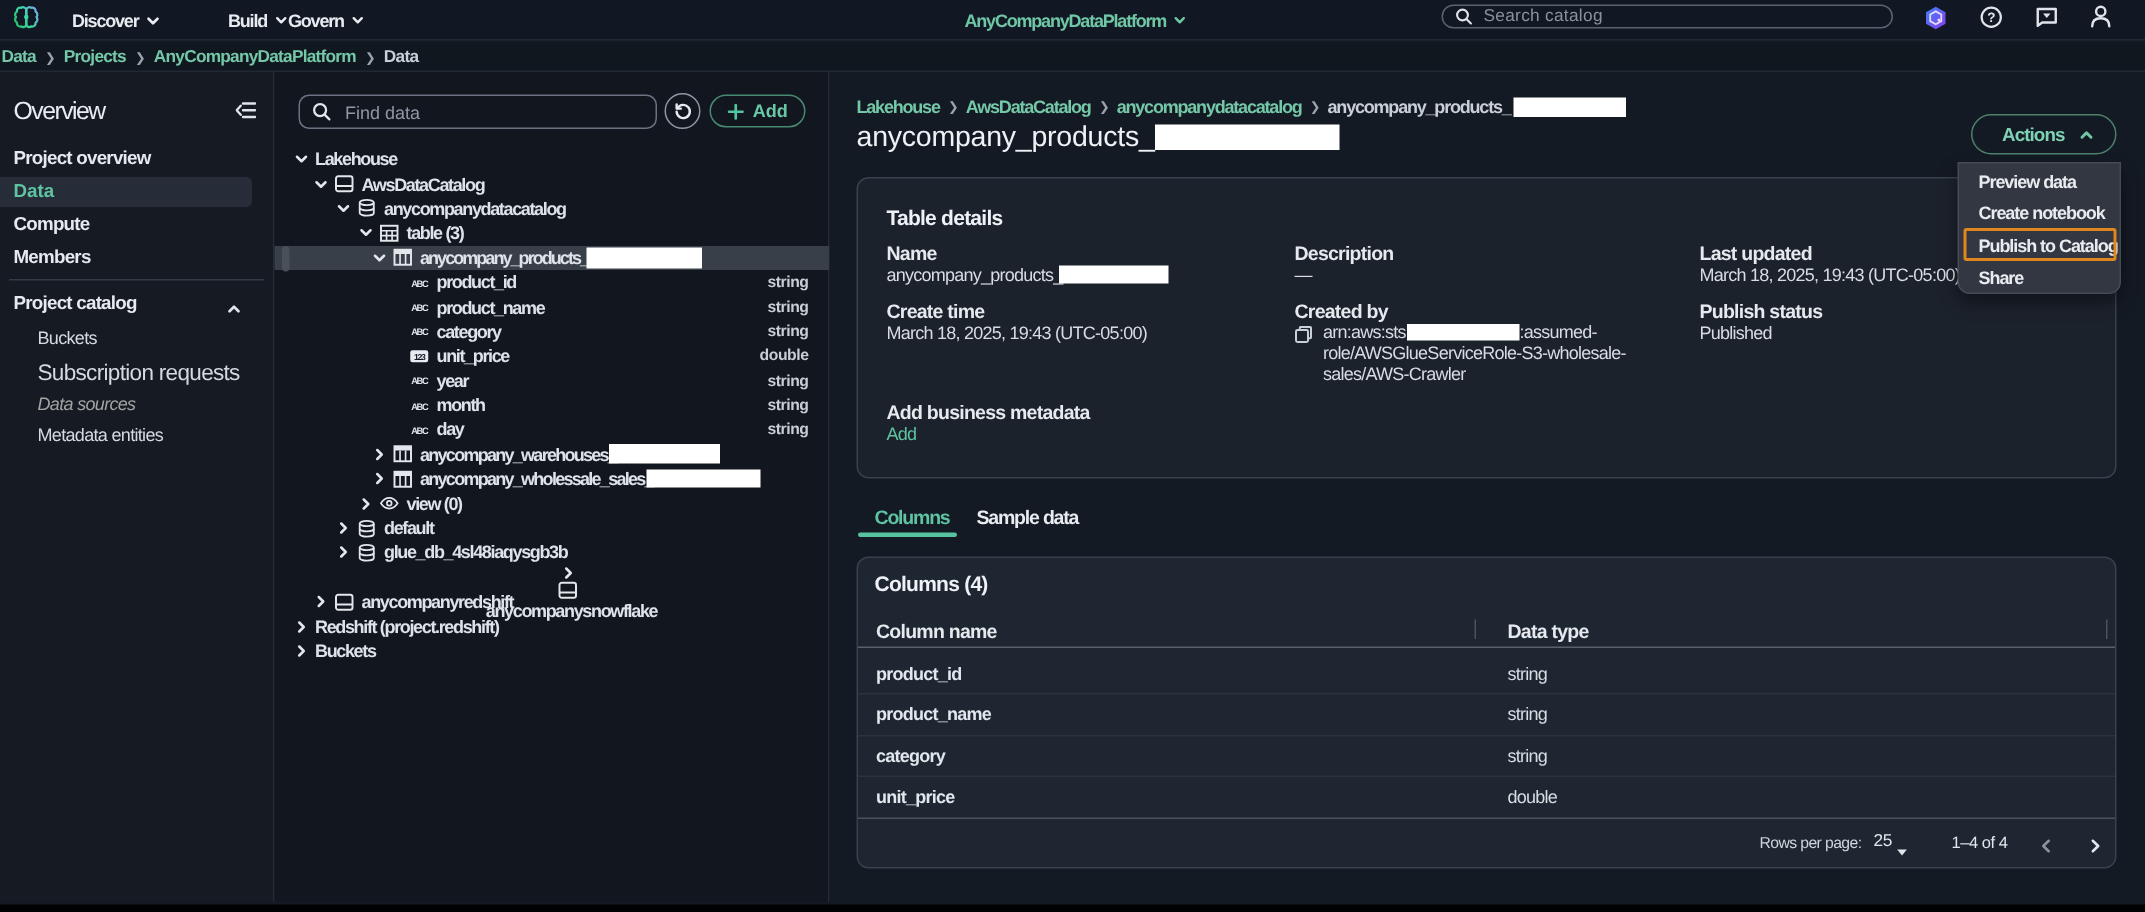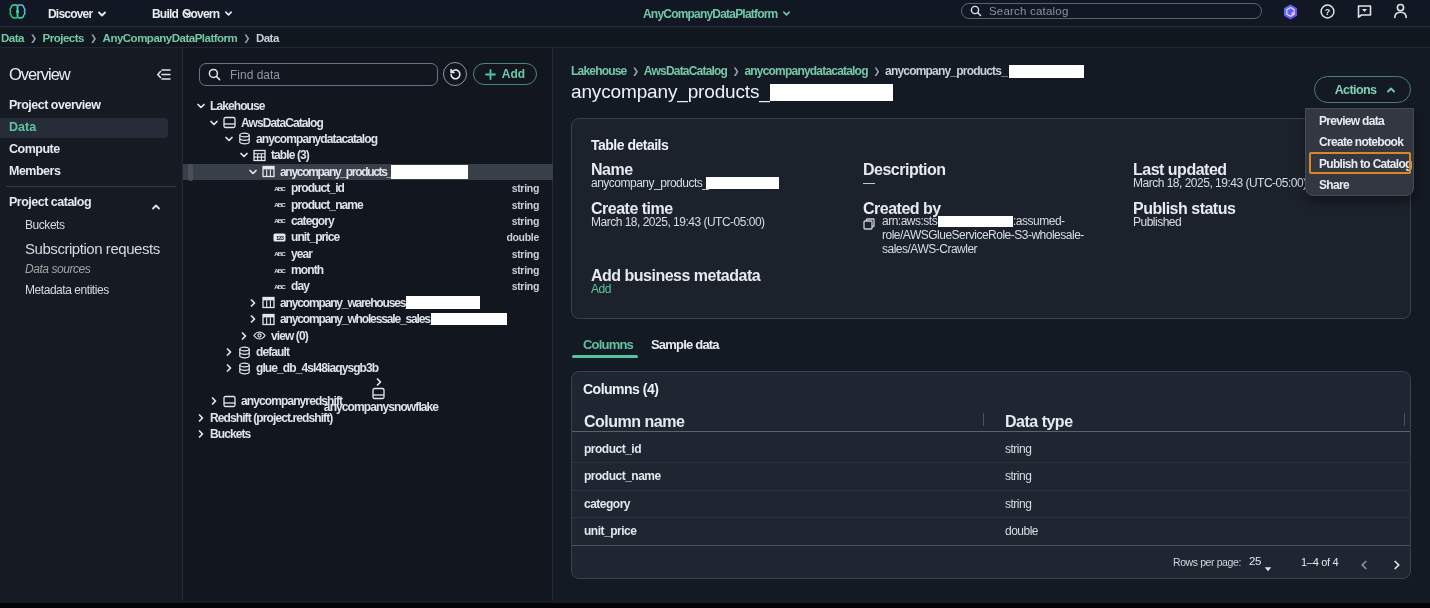--- a/index.html
+++ b/index.html
@@ -28,21 +28,21 @@
 .chev { width:10px; height:10px; margin-right:4px; flex:none; }
 .ticon { width:13px; height:13px; margin-right:5px; flex:none; }
 
 #main { left:553px; top:48px; width:877px; height:553px; background:#141a23; }
 #mcrumb { left:571px; top:64px; font-size:12px; font-weight:700; display:flex; align-items:center; letter-spacing:-0.8px; }
 #mcrumb a { color:#74c8a8; text-decoration:none; }
 #mcrumb .sep { color:#9aa2ae; margin:0 5.5px; font-size:8.5px; font-weight:400; }
 #mcrumb .cur { color:#c9cfd8; }
 #title { left:571px; top:81px; font-size:19px; font-weight:400; color:#eef1f5; letter-spacing:-0.15px; }
 .card { background:#1c222c; border:1px solid #39414d; border-radius:8px; }
-.lbl { font-size:16px; font-weight:700; color:#e6eaef; letter-spacing:-0.5px; }
+.lbl { font-size:13px; font-weight:700; color:#e6eaef; letter-spacing:-0.5px; }
 .val { font-size:12px; font-weight:400; color:#d7dce3; letter-spacing:-0.5px; }
 .link { color:#5fc3a1; }
 
 #actionsbtn { left:1314px; top:76px; width:97px; height:27px; border:1.5px solid #4e816c; border-radius:13.5px; display:flex; align-items:center; justify-content:center; gap:10px; padding-left:6px; color:#7fd3b4; font-size:12.5px; font-weight:700; letter-spacing:-0.6px; }
 
 #dropdown { left:1305px; top:108px; width:109px; height:88px; background:#323741; border:1px solid #444b57; border-radius:0 0 8px 8px; box-shadow:0 6px 12px rgba(0,0,0,.4); z-index:5; }
 #dropdown .item { height:21.5px; display:flex; align-items:center; padding-left:13px; font-size:12px; font-weight:700; color:#e8ecf0; white-space:nowrap; letter-spacing:-0.7px; }
 #pubbox { left:1309px; top:151.5px; width:102px; height:22.5px; border:2px solid #e0861f; border-radius:2px; z-index:6; }
 
 #footer { left:0; top:602.5px; width:1430px; height:5.5px; background:#010204; }
@@ -69,21 +69,21 @@
   <div class="abs navmenu" style="left:48px; top:0;">Discover
     <svg class="chev" width="9" height="9" viewBox="0 0 10 10">
         <path d="M2 3.5 L5 6.5 L8 3.5" fill="none" stroke="#e8ecf1" stroke-width="1.8" stroke-linecap="round" stroke-linejoin="round"></path>
       </svg>
   </div>
   <div class="abs navmenu" style="left:127px; top:0;margin-left:25px;">Build
     <svg width="9" height="9" viewBox="0 0 10 10">
         <path d="M2 3.5 L5 6.5 L8 3.5" fill="none" stroke="#e8ecf1" stroke-width="1.8" stroke-linecap="round" stroke-linejoin="round"></path>
       </svg>
   </div>
-  <div class="abs navmenu" style="left:182px; top:0;">Govern
+  <div class="abs navmenu" style="left:192px; top:0;">Govern
     <svg width="9" height="9" viewBox="0 0 10 10">
         <path d="M2 3.5 L5 6.5 L8 3.5" fill="none" stroke="#e8ecf1" stroke-width="1.8" stroke-linecap="round" stroke-linejoin="round"></path>
       </svg>
   </div>
   <div class="abs navmenu tealtxt" style="left:643px; top:0;">AnyCompanyDataPlatform
     <svg width="9" height="9" viewBox="0 0 10 10">
         <path d="M2 3.5 L5 6.5 L8 3.5" fill="none" stroke="#6fc7a6" stroke-width="1.8" stroke-linecap="round" stroke-linejoin="round"></path>
       </svg>
   </div>
   <div class="abs" id="searchbox">

